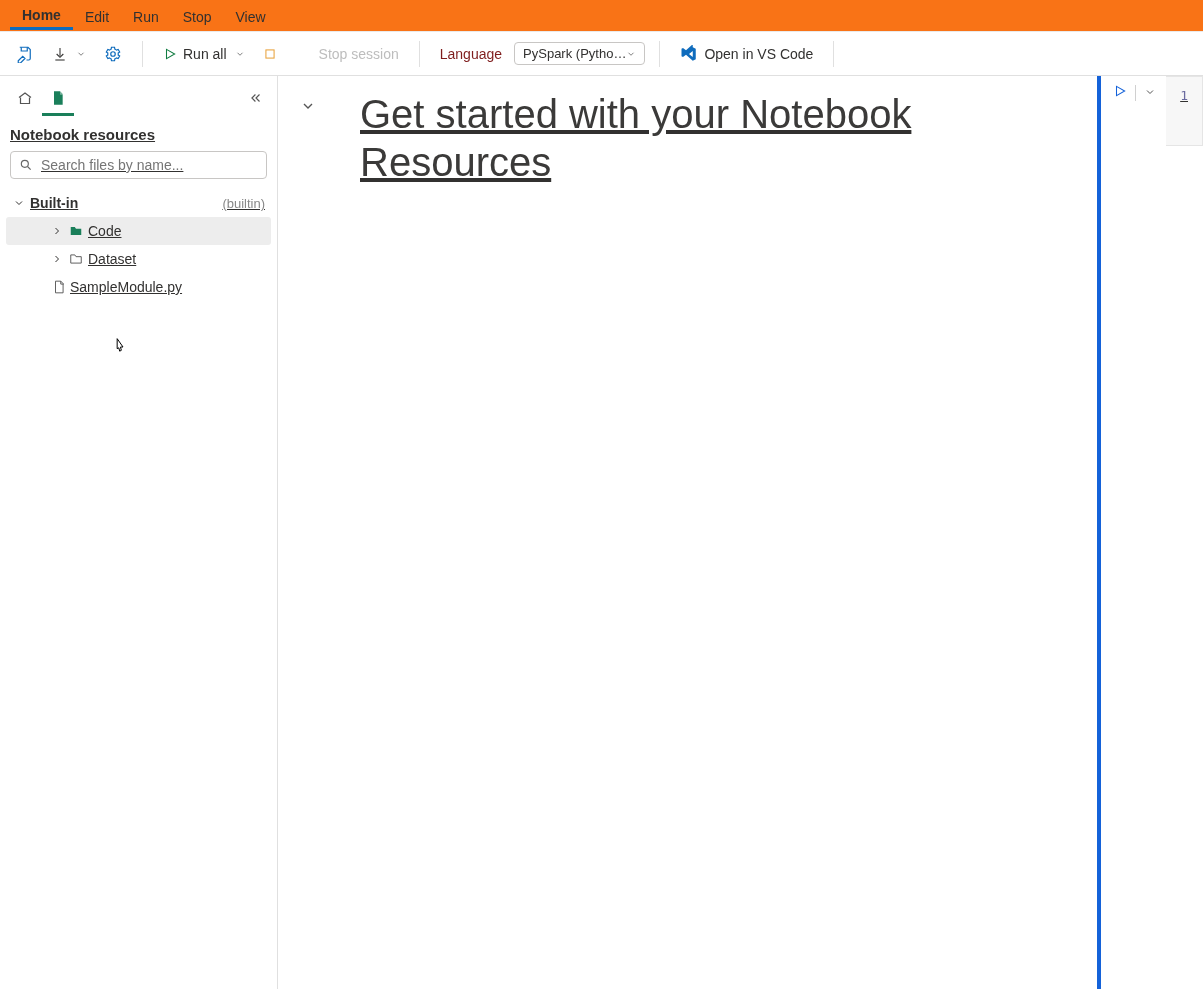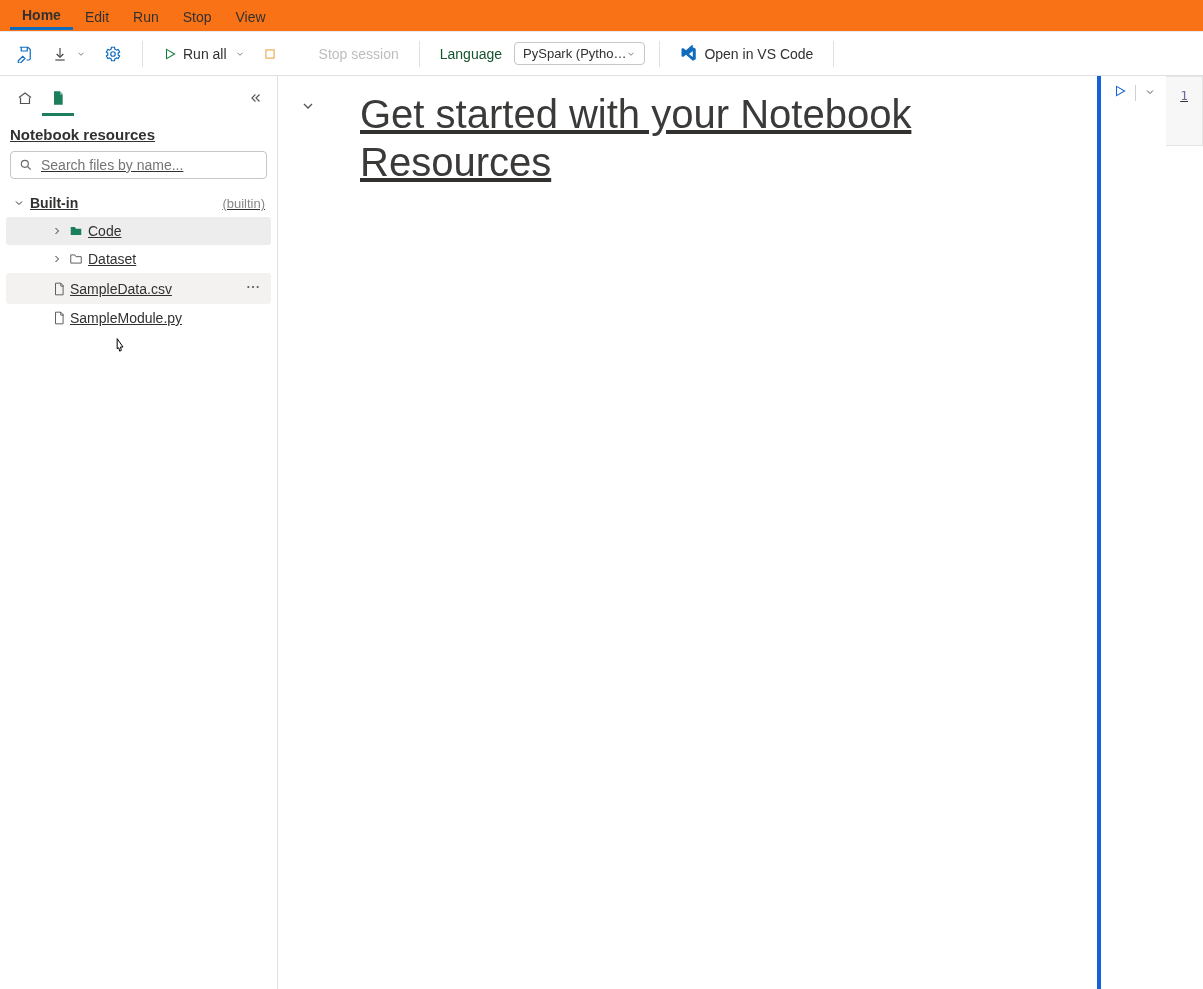--- a/index.html
+++ b/index.html
@@ -7,21 +7,21 @@
   .app { display:flex; flex-direction:column; height:989px; width:1203px; overflow:hidden; }
   
   .menubar { background:#f97316; border-bottom:1px solid #eaeaea; display:flex; align-items:center; padding:0 10px; height:32px; }
   .menubar .item { padding:6px 12px 4px 12px; cursor:pointer; font-size:14px; color:#323130; }
   .menubar .item.active { font-weight:600; border-bottom:3px solid #0f6cbd; }
   
   .toolbar { height:44px; display:flex; align-items:center; padding:0 10px; border-bottom:1px solid #e0e0e0; gap:6px; background:#fff; }
   .toolbar .sep { width:1px; height:26px; background:#e0e0e0; margin:0 8px; }
   .tool-btn { display:flex; align-items:center; gap:6px; padding:4px 6px; border-radius:4px; cursor:pointer; color:#323130; }
   .tool-btn.disabled { color:#bdbdbd; cursor:default;gap:42px; }
-  .language-label { margin-left:6px; color:#14532d; }
+  .language-label { margin-left:6px; color:#7f1d1d; }
   .language-select { display:flex; align-items:center; border:1px solid #c8c6c4; border-radius:4px; padding:3px 8px; margin-left:6px; cursor:pointer; min-width:110px; justify-content:space-between; font-size:13px;}
   .icon { display:inline-flex; align-items:center; justify-content:center; }
   
   .body { display:flex; flex:1; min-height:0;text-decoration:underline; }
   .sidebar { width:278px; border-right:1px solid #e0e0e0; display:flex; flex-direction:column; background:#fff;}
   .side-tabs { display:flex; align-items:center; padding:6px 8px 0 8px; height:40px; position:relative; }
   .side-tab { padding:6px 8px; cursor:pointer; display:flex; align-items:center; }
   .side-tab.active { border-bottom:3px solid #1a7f5a; }
   .collapse-btn { margin-left:auto; padding:6px; cursor:pointer; }
   .panel-title { font-weight:600; font-size:15px; padding:10px 10px 8px 10px; }
@@ -214,39 +214,20 @@
                 <path d="M9 6l6 6-6 6"></path>
               </svg>
           </span>
           <span class="icon">
             <svg width="16" height="14" viewBox="0 0 24 24" fill="none" stroke="#555" stroke-width="1.6">
                 <path d="M3 5h7l2 3h9v11H3z"></path>
               </svg>
           </span>
           <span class="label">Dataset</span>
         </div>
-        <div class="tree-row hovered indent-2">
-          <span class="exp"></span>
-          <span class="icon">
-            <svg width="14" height="16" viewBox="0 0 24 24" fill="none" stroke="#555" stroke-width="1.6">
-                <path d="M6 2h9l4 4v16H6z"></path>
-                <path d="M15 2v5h5"></path>
-              </svg>
-          </span>
-          <span class="label">SampleData.csv</span>
-          <span class="more">
-            <span class="icon">
-              <svg width="16" height="16" viewBox="0 0 24 24" fill="#555">
-                  <circle cx="5" cy="12" r="1.6"></circle>
-                  <circle cx="12" cy="12" r="1.6"></circle>
-                  <circle cx="19" cy="12" r="1.6"></circle>
-                </svg>
-            </span>
-          </span>
-        </div>
         <div class="tree-row indent-2">
           <span class="exp"></span>
           <span class="icon">
             <svg width="14" height="16" viewBox="0 0 24 24" fill="none" stroke="#555" stroke-width="1.6">
                 <path d="M6 2h9l4 4v16H6z"></path>
                 <path d="M15 2v5h5"></path>
               </svg>
           </span>
           <span class="label">SampleModule.py</span>
         </div>

